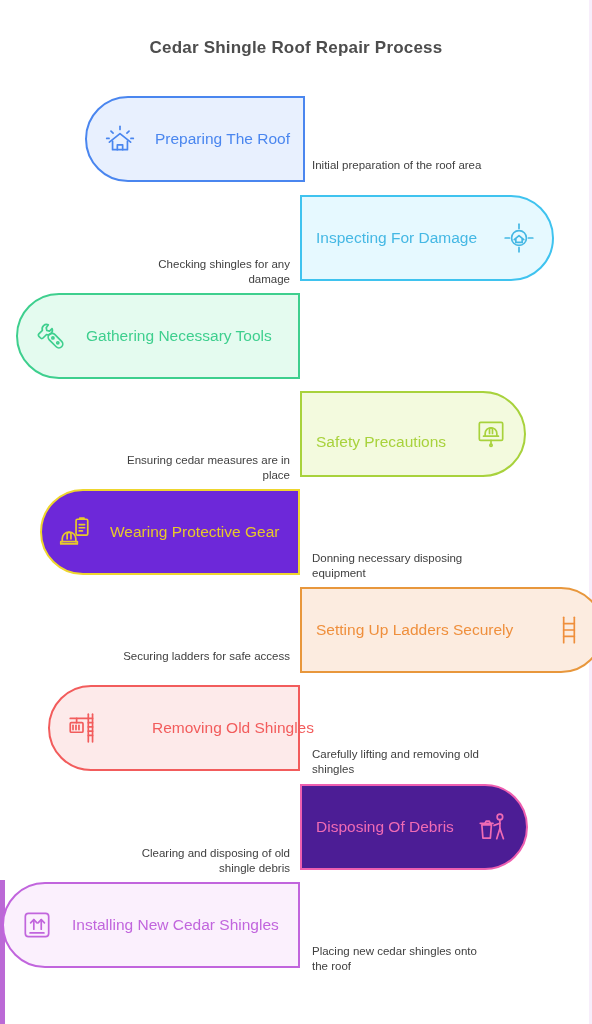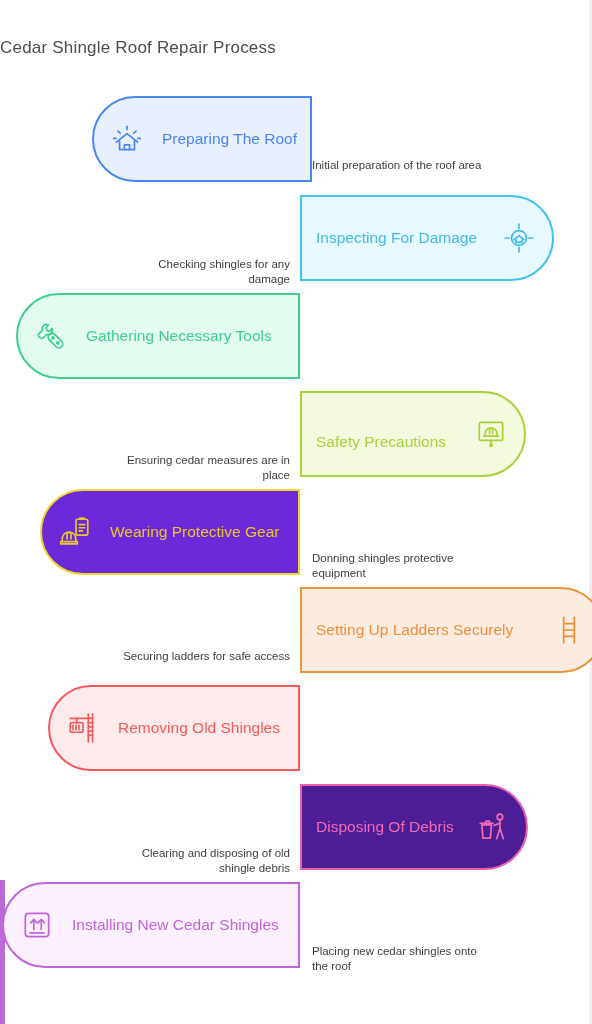--- a/index.html
+++ b/index.html
@@ -11,25 +11,25 @@
     position:relative;
   }
   #root{position:relative;width:592px;height:1024px;overflow:hidden;}
 
   .edge-rail{position:absolute;width:3px;top:0;bottom:0;}
   .edge-rail.right{right:0;background:#f7eefb;}
   .edge-rail.left-purple{left:0;top:880px;height:144px;width:5px;background:#bb69d6;}
 
   .page-title{
     position:absolute;left:0;right:0;top:38px;
-    text-align:left;
+    text-align:center;
     font-size:17px;
     color:#4d4d4d;
     letter-spacing:.2px;
-    font-weight:400;
+    font-weight:700;
   }
 
   .row{position:absolute;height:86px;}
   .pill{
     position:absolute;top:0;height:86px;
     box-sizing:border-box;
     border-style:solid;border-width:2px;
     display:flex;align-items:center;
   }
   
@@ -72,21 +72,21 @@
 
 <div id="root">
 
   <div class="edge-rail right"></div>
   <div class="edge-rail left-purple"></div>
 
   <div class="page-title">Cedar Shingle Roof Repair Process</div>
 
   <div id="rows">
       <div class="row" style="top: 96px; left: 0px; right: 0px;">
-        <div class="pill left" style="left: 92px; width: 220px; border-color: rgb(74, 134, 239); background: rgb(232, 240, 254); color: rgb(74, 134, 239);">
+        <div class="pill left" style="left: 85px; width: 220px; border-color: rgb(74, 134, 239); background: rgb(232, 240, 254); color: rgb(74, 134, 239);">
           <span class="ic">
             <svg viewBox="0 0 32 32">
               <g fill="none" stroke="currentColor" stroke-width="1.6" stroke-linecap="round" stroke-linejoin="round">
         <path d="M6 19 L16 11 L26 19"></path>
                 <path d="M9 18v8h14v-8"></path>
         <path d="M13.5 26v-4.5h5V26"></path>
         <path d="M16 4v3"></path>
                 <path d="M7.5 8.5l2 2"></path>
                 <path d="M24.5 8.5l-2 2"></path>
         <path d="M3.5 15.5h2.2"></path>
@@ -165,21 +165,21 @@
                 <path d="M20 12h5"></path>
                 <path d="M20 15h3"></path>
         <path d="M4 25v-2.6a6.4 6.4 0 0 1 12.8 0V25"></path>
         <path d="M8.6 22.4v-4.2a1.8 1.8 0 0 1 3.6 0v4.2"></path>
         <path d="M2.6 25h15.6v2.2H2.6z"></path>
               </g>
             </svg>
           </span>
           <span class="lbl" style="color: rgb(232, 201, 43);">Wearing Protective Gear</span>
         </div>
-        <div class="desc onright">Donning shingles protective equipment</div>
+        <div class="desc onright">Donning necessary disposing equipment</div>
       </div>
       <div class="row" style="top: 587px; left: 0px; right: 0px;">
         <div class="pill right" style="left: 300px; width: 304px; border-color: rgb(232, 151, 60); background: rgb(252, 236, 224); color: rgb(239, 143, 60);">
           <span class="inner">
             <span class="lbl" style="color: rgb(239, 143, 60);">Setting Up Ladders Securely</span>
             <span class="ic">
               <svg viewBox="0 0 32 32">
                 <g fill="none" stroke="currentColor" stroke-width="1.6" stroke-linecap="round" stroke-linejoin="round">
         <path d="M11 4v24"></path>
                   <path d="M21 4v24"></path>
@@ -187,21 +187,21 @@
                   <path d="M11 16h10"></path>
                   <path d="M11 22h10"></path>
                 </g>
               </svg>
             </span>
           </span>
         </div>
         <div class="desc onleft">Securing ladders for safe access</div>
       </div>
       <div class="row" style="top: 685px; left: 0px; right: 0px;">
-        <div class="pill left" style="left: 48px; width: 252px; border-color: rgb(242, 92, 92); background: rgb(253, 234, 234); color: rgb(242, 92, 92);">
+        <div class="pill left" style="left: 48px; width: 252px; border-color: rgb(242, 92, 92); background: rgb(253, 234, 234); color: rgb(242, 92, 92); gap: 34px;">
           <span class="ic">
             <svg viewBox="0 0 32 32">
               <g fill="none" stroke="currentColor" stroke-width="1.6" stroke-linecap="round" stroke-linejoin="round">
         <path d="M21 3v26"></path>
                 <path d="M25 3v26"></path>
         <path d="M21 7h4"></path>
                 <path d="M21 11h4"></path>
                 <path d="M21 15h4"></path>
                 <path d="M21 19h4"></path>
                 <path d="M21 23h4"></path>
@@ -209,20 +209,21 @@
                 <path d="M10 7v4"></path>
         <rect x="4" y="11" width="12" height="9" rx="1"></rect>
         <path d="M6.6 13.5v4"></path>
                 <path d="M9.4 13.5v4"></path>
                 <path d="M12.2 13.5v4"></path>
               </g>
             </svg>
           </span>
           <span class="lbl" style="color: rgb(242, 92, 92);">Removing Old Shingles</span>
         </div>
+        <div class="desc onright">Carefully lifting and removing old shingles</div>
       </div>
       <div class="row" style="top: 784px; left: 0px; right: 0px;">
         <div class="pill right" style="left: 300px; width: 228px; border-color: rgb(238, 95, 176); background: #4c1d95; color: rgb(240, 107, 180);">
           <span class="inner">
             <span class="lbl" style="color: rgb(240, 107, 180);">Disposing Of Debris</span>
             <span class="ic">
               <svg viewBox="0 0 32 32">
                 <g fill="none" stroke="currentColor" stroke-width="1.6" stroke-linecap="round" stroke-linejoin="round">
         <circle cx="22.5" cy="6.5" r="2.6"></circle>
         <path d="M22.5 9.5v8"></path>

